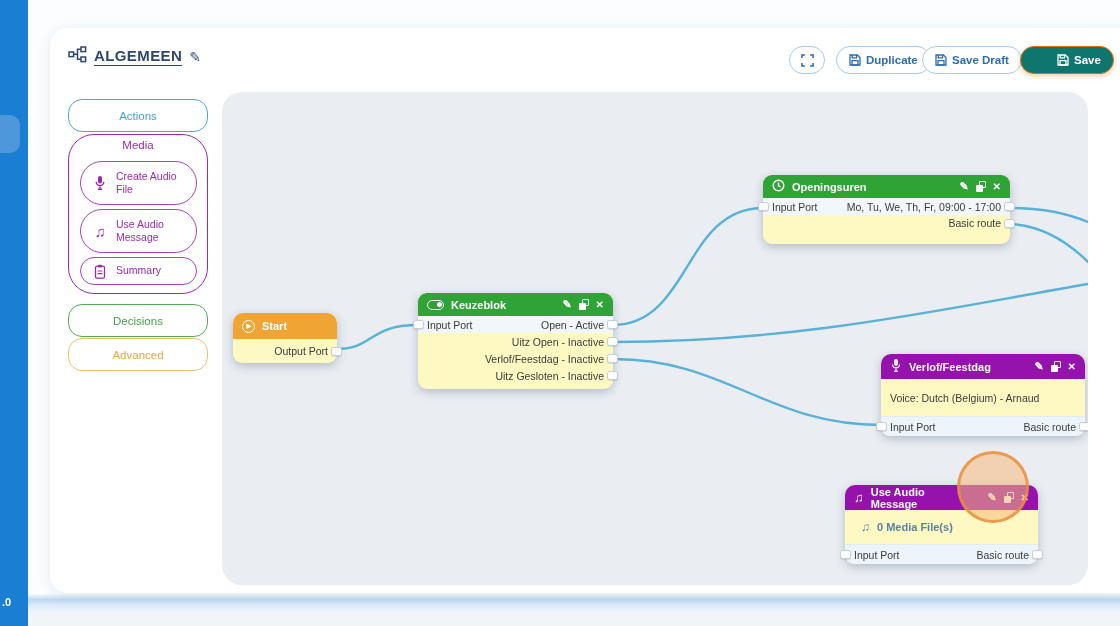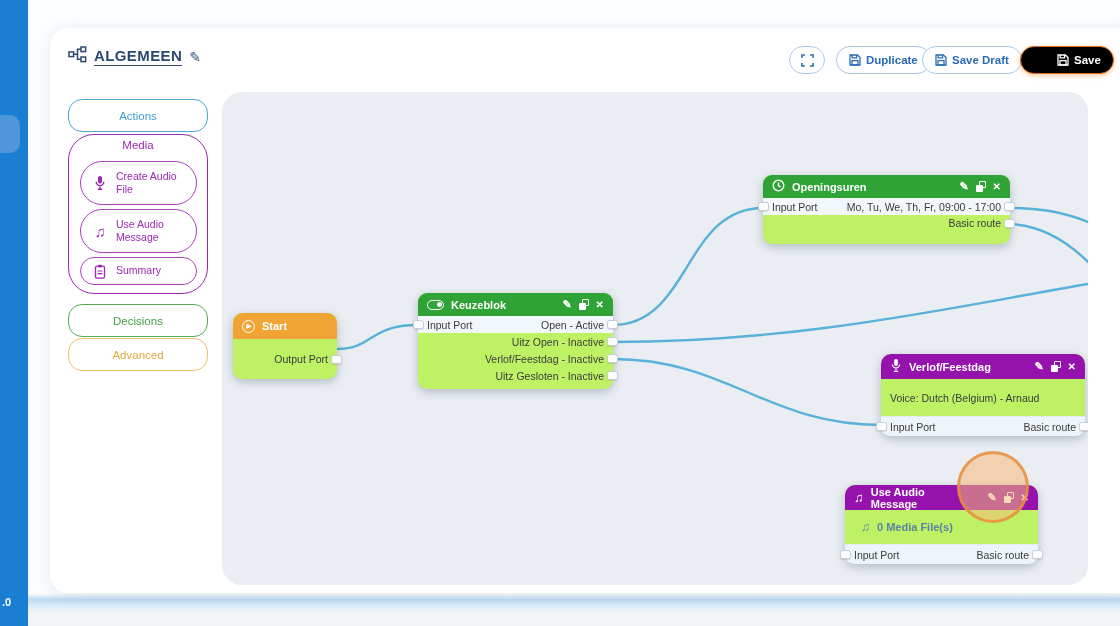--- a/index.html
+++ b/index.html
@@ -21,21 +21,21 @@
   .app-title .ttl { color:#2c4770; font-size:15px; font-weight:bold; letter-spacing:.4px;
     border-bottom:1.5px solid #2c4770; padding-bottom:1px; }
   .pencil { font-size:14px; color:#2c4770; line-height:1; }
 
   .toolbar { position:absolute; left:0; top:46px; width:1120px; height:28px; }
   .btn { position:absolute; top:0; height:28px; display:flex; align-items:center; justify-content:center; gap:5px;
     border:1px solid #a9c9e9; border-radius:15px; background:#fff; color:#2a6cb6;
     font-size:11.5px; font-weight:bold; cursor:pointer; padding:0 12px; }
   .btn svg { display:block; }
   .btn.icon-only { width:36px; padding:0; }
-  .btn.save { background:#000000; border-color:#e06f14; color:#fff; box-shadow:0 2px 5px rgba(230,130,40,.4);padding-left:36px; }
+  .btn.save { background:#0f766e; border-color:#e06f14; color:#fff; box-shadow:0 2px 5px rgba(230,130,40,.4);padding-left:36px; }
 
   
   .pill { position:absolute; left:68px; width:140px; height:33px; border-radius:14px; border:1.5px solid;
     display:flex; align-items:center; justify-content:center; font-size:11.5px; background:#fff; cursor:pointer; }
   .pill.actions { top:99px; border-color:#4aa8cd; color:#3f9fd4; }
   .pill.decisions { top:304px; border-color:#57ab57; color:#43a047; }
   .pill.advanced { top:338px; border-color:#ecc267; color:#e2a83d; }
 
   .media-box { position:absolute; left:68px; top:134px; width:140px; height:160px;
     border:1.5px solid #9c27b0; border-radius:26px; background:#fff; }
@@ -47,21 +47,21 @@
   .mi-2 { top:74px;  height:44px; }
   .mi-3 { top:122px; height:28px; border-radius:14px; }
   .media-item .ic { flex:0 0 auto; display:flex; align-items:center; justify-content:center; width:16px; }
   .note-glyph { font-size:15px; line-height:1; }
 
   
   .canvas { position:absolute; left:222px; top:92px; width:866px; height:493px; background:#eaeef3;
     border-radius:20px; overflow:hidden; }
   .wires { position:absolute; left:0; top:0; }
 
-  .node { position:absolute; background:#bef264; border-radius:9px; box-shadow:0 3px 10px rgba(50,70,90,.3);
+  .node { position:absolute; background:#fef9c3; border-radius:9px; box-shadow:0 3px 10px rgba(50,70,90,.3);
     font-size:10.5px; color:#3b3b3b; }
   .node-header { display:flex; align-items:center; gap:7px; padding:0 9px; color:#fff; font-weight:bold;
     font-size:11px; border-radius:9px 9px 0 0; }
   .node-header .sp { flex:1; }
   .hic { color:#fff; font-size:11px; line-height:1; cursor:pointer; }
   .nrow { position:relative; display:flex; align-items:center; padding:0 9px; height:17px; white-space:nowrap; }
   .nrow .rt { margin-left:auto; }
   .tint { background:#f1f7fb; }
   .ports-row { background:#edf4fa; border-top:1px solid #e2ebf3; height:20px; border-radius:0 0 9px 9px; }
   .port { position:absolute; width:11px; height:9px; border:1px solid #c2cdd8; border-radius:2.5px;
@@ -202,21 +202,21 @@
       <path d="M789 132 C 822 134 846 150 866 170"></path>
     </svg>
 
     <div class="node" style="left:11px; top:221px; width:104px;">
       <div class="node-header" style="background:#f0a433; height:26px; border-radius:10px 10px 0 0;">
         <span class="play-ic">
             <b>▶</b>
           </span>
         <span>Start</span>
       </div>
-      <div class="nrow" style="height:40px; border-radius:0 0 10px 10px;">
+      <div class="nrow" style="height:24px; border-radius:0 0 10px 10px;">
         <span class="rt">Output Port</span>
         <span class="port pr"></span>
       </div>
     </div>
 
     <div class="node" style="left:196px; top:201px; width:195px; padding-bottom:5px;">
       <div class="node-header" style="background:#2fa336; height:23px;padding-left:9px;">
         <span class="toggle-ic">
             <i></i>
           </span>

